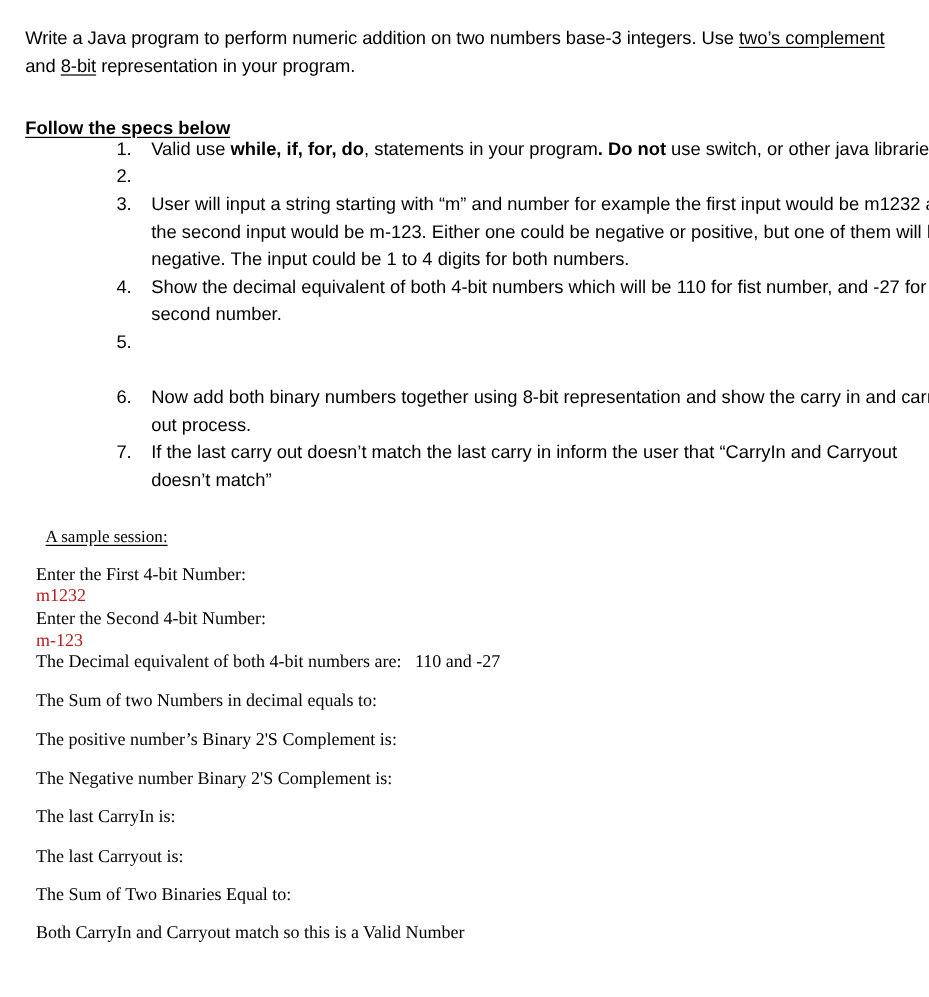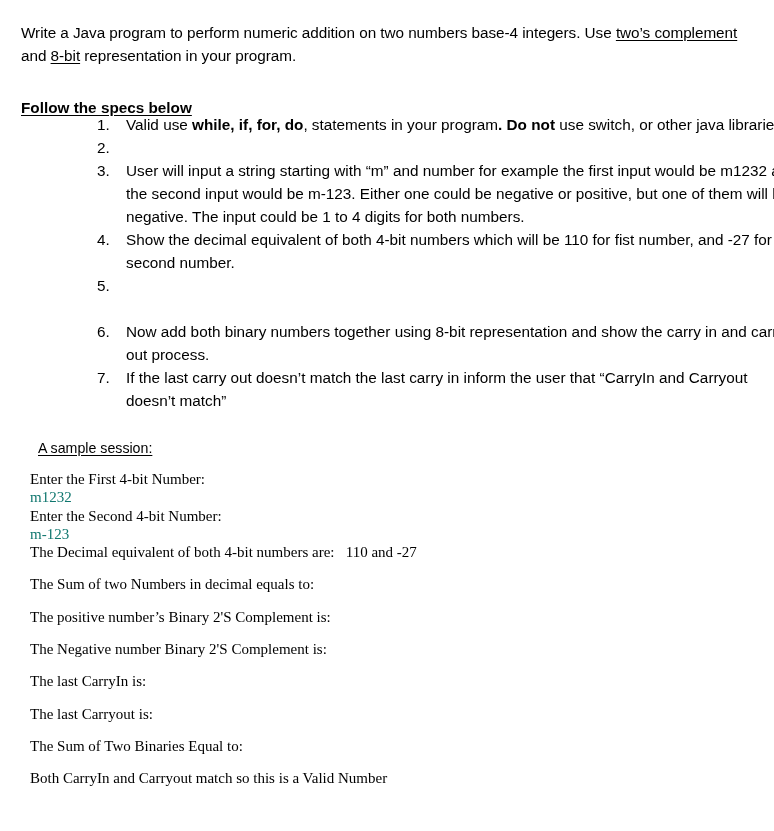--- a/index.html
+++ b/index.html
@@ -83,21 +83,21 @@
   .bu {
     font-weight: bold;
     text-underline-offset: 2px;
   }
 
   
   .sample-label {
     position: absolute;
     left: 38px;
     top: 438px;
-    font-family: Liberation Sans, sans-serif;
+    font-family: Liberation Serif, serif;
     font-size: 14.2px;
     line-height: 20px;
     text-decoration: underline;
     text-underline-offset: 2px;
   }
 
   
   .console {
     position: absolute;
     left: 30px;
@@ -110,29 +110,29 @@
     color: #000000;
   }
   .console .line {
     white-space: pre;
     min-height: 18.3px;
   }
   .console .line.spaced {
     margin-top: 14px;
   }
   .console .line.input {
-    color: #0f766e;
+    color: #b91c1c;
   }
 </style>
 </head>
 <body>
 
 <div class="page">
 
-  <p class="intro"><span>Write a Java program to perform numeric addition on two numbers base-4 integers. Use </span><span class="u">two’s complement</span><span> and </span><span class="u">8-bit</span><span> representation in your program.</span></p>
+  <p class="intro"><span>Write a Java program to perform numeric addition on two numbers base-3 integers. Use </span><span class="u">two’s complement</span><span> and </span><span class="u">8-bit</span><span> representation in your program.</span></p>
 
   <div class="spec-heading">Follow the specs below</div>
 
   <ol class="spec-list">
       <div class="spec-item"><span class="num">1.</span><span><span>Valid use </span><span class="bu">while, if, for, do</span><span>, statements in your program</span><span class="b">. Do not</span><span> use switch, or other java libraries.</span></span></div>
       <div class="spec-item"><span class="num">2.</span></div>
       <div class="spec-item"><span class="num">3.</span><span><span>User will input a string starting with “m” and number for example the first input would be m1232 and the second input would be m-123. Either one could be negative or positive, but one of them will be negative. The input could be 1 to 4 digits for both numbers.</span></span></div>
       <div class="spec-item"><span class="num">4.</span><span><span>Show the decimal equivalent of both 4-bit numbers which will be 110 for fist number, and -27 for the second number.</span></span></div>
       <div class="spec-item gap-after"><span class="num">5.</span></div>
       <div class="spec-item"><span class="num">6.</span><span><span>Now add both binary numbers together using 8-bit representation and show the carry in and carry out process.</span></span></div>

